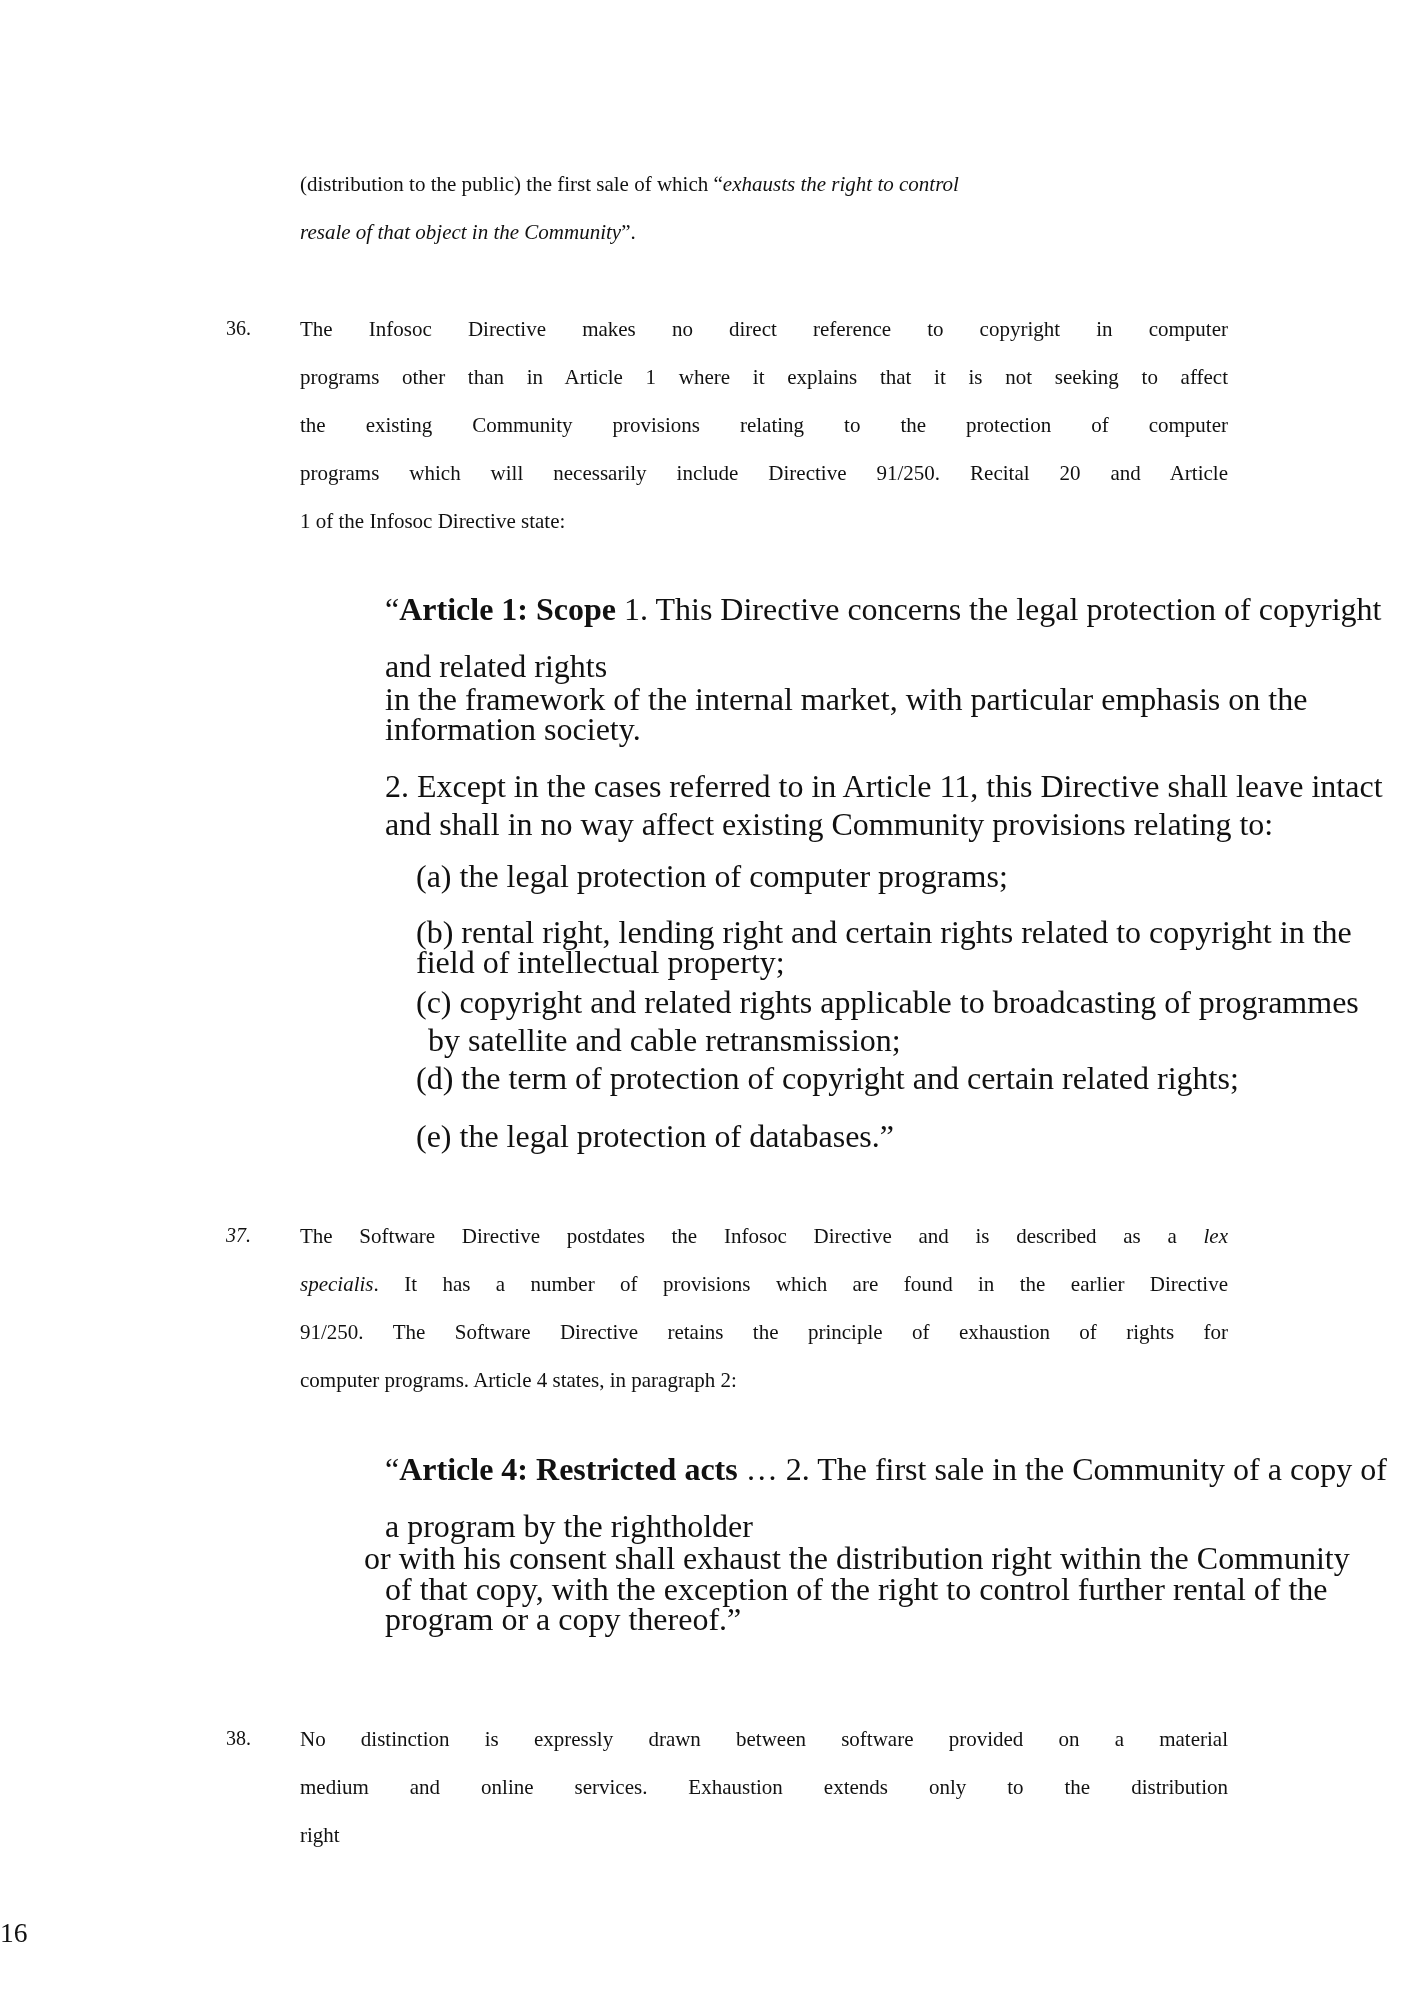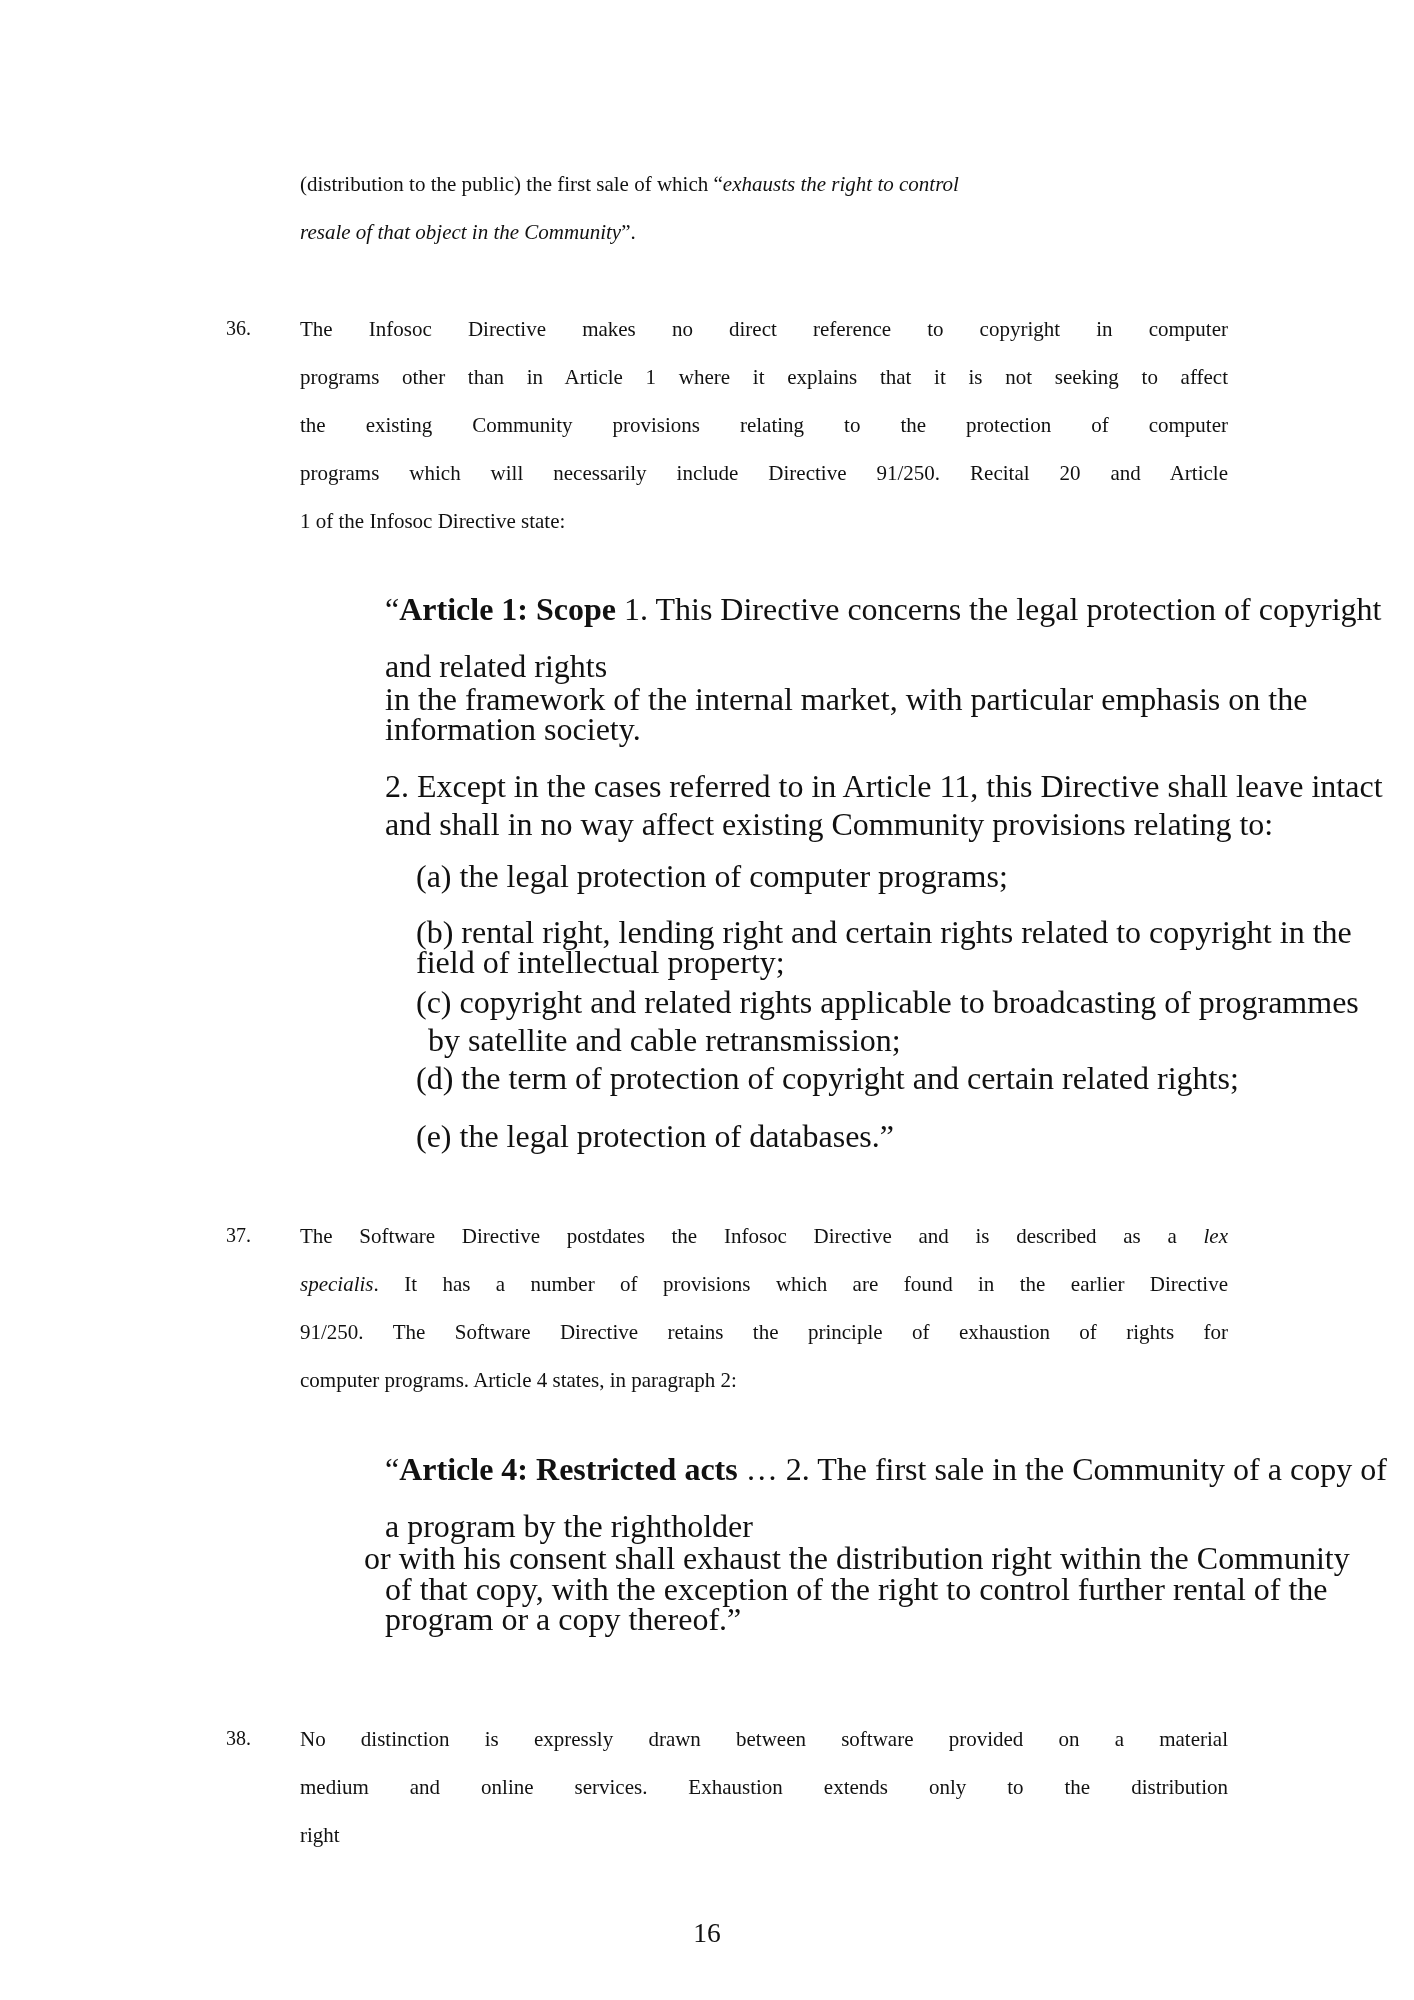--- a/index.html
+++ b/index.html
@@ -5,21 +5,21 @@
     html, body { margin:0; padding:0; background:#ffffff; }
     body { width:1414px; height:2000px; position:relative; overflow:hidden;
            font-family: "Liberation Serif", "DejaVu Serif", serif; color:#111; }
     .ln { position:absolute; white-space:nowrap; }
     .main { font-size:21px; }
     .quote { font-size:32px; }
     .just { text-align:justify; text-align-last:justify; }
     .num { position:absolute; left:226px; font-size:20px; }
     b { font-weight:bold; }
     i { font-style:italic; }
-    .pagenum { position:absolute; left:0; width:1414px; text-align:center; top:1917px; font-size:27.5px; }
+    .pagenum { position:absolute; left:0; width:1414px; top:1917px; font-size:27.5px; }
   </style>
 </head>
 <body>
 
 <div class="ln main" style="left:300px; top:172px; width:905px;">
   <span>(distribution to the public) the first sale of which “</span><i>exhausts the right to control</i>
 </div>
 <div class="ln main" style="left:300px; top:220px;">
   <i>resale of that object in the Community</i><span>”.</span>
 </div>
@@ -41,21 +41,21 @@
 <div class="ln quote" style="left:385px; top:806px;">and shall in no way affect existing Community provisions relating to:</div>
 
 <div class="ln quote" style="left:416px; top:858px;">(a) the legal protection of computer programs;</div>
 <div class="ln quote" style="left:416px; top:914px;">(b) rental right, lending right and certain rights related to copyright in the</div>
 <div class="ln quote" style="left:416px; top:944px;">field of intellectual property;</div>
 <div class="ln quote" style="left:416px; top:984px;">(c) copyright and related rights applicable to broadcasting of programmes</div>
 <div class="ln quote" style="left:428px; top:1022px;">by satellite and cable retransmission;</div>
 <div class="ln quote" style="left:416px; top:1060px;">(d) the term of protection of copyright and certain related rights;</div>
 <div class="ln quote" style="left:416px; top:1118px;">(e) the legal protection of databases.”</div>
 
-<div class="num" style="top:1224px;">37.</div>
+<div class="num" style="top:1224px;font-style:italic;">37.</div>
 <div class="ln main just" style="left:300px; top:1224px; width:928px;">
   <span>The Software Directive postdates the Infosoc Directive and is described as a </span><i>lex</i>
 </div>
 <div class="ln main just" style="left:300px; top:1272px; width:928px;">
   <i>specialis</i><span>. It has a number of provisions which are found in the earlier Directive</span>
 </div>
 <div class="ln main just" style="left:300px; top:1320px; width:928px;">91/250. The Software Directive retains the principle of exhaustion of rights for</div>
 <div class="ln main" style="left:300px; top:1368px;">computer programs. Article 4 states, in paragraph 2:</div>
 
 <div class="ln quote" style="left:385px; top:1451px;">

